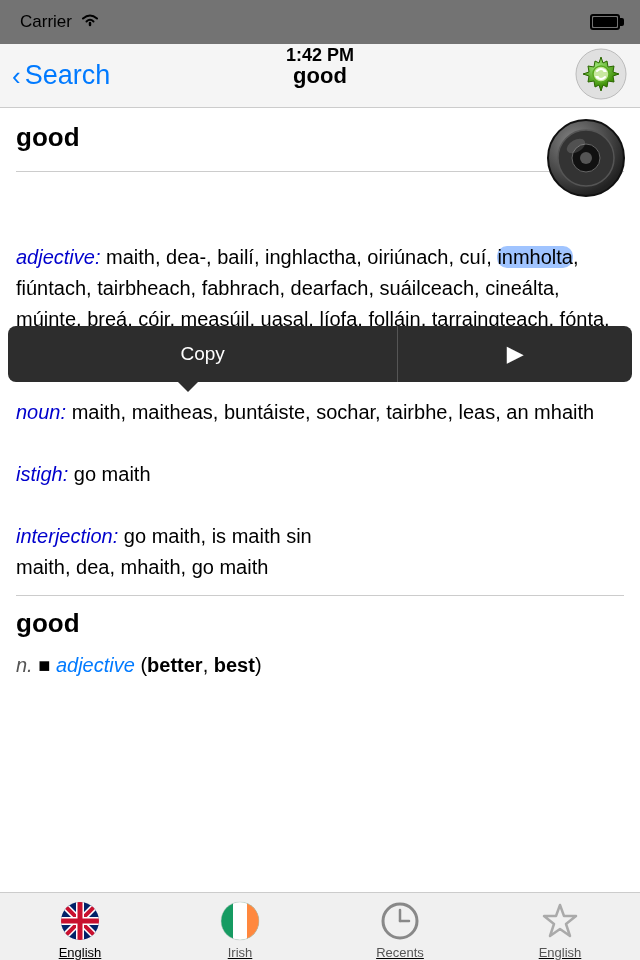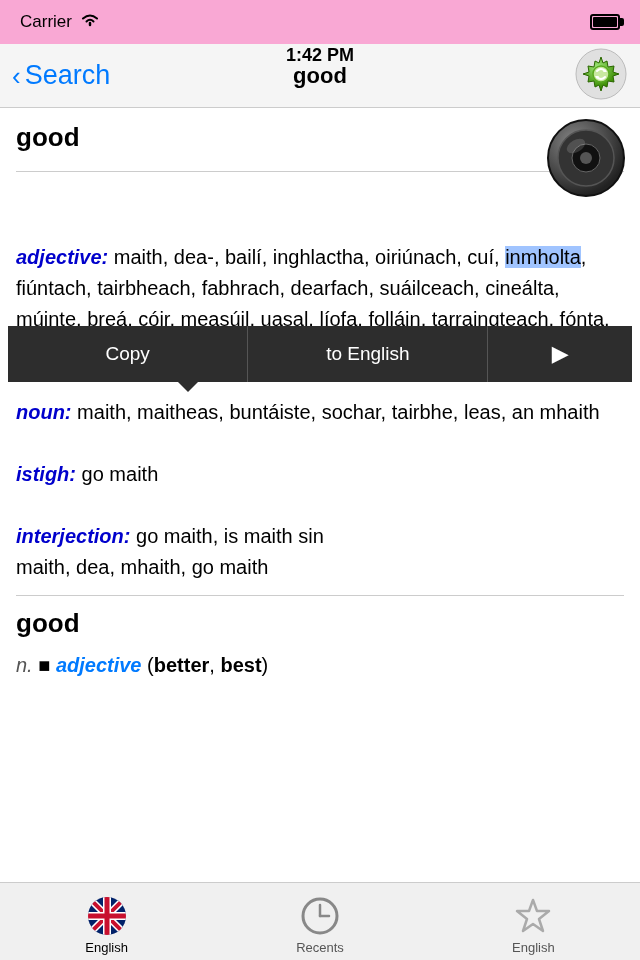--- a/index.html
+++ b/index.html
@@ -9,21 +9,21 @@
       height: 960px;
       font-family: -apple-system, 'Helvetica Neue', Arial, sans-serif;
       background: #fff;
       overflow: hidden;
       position: relative;
     }
 
     
     .status-bar {
       height: 44px;
-      background: #f9a8d4;
+      background: #737373;
       display: flex;
       align-items: center;
       justify-content: space-between;
       padding: 0 20px;
       font-size: 18px;
       font-weight: 600;
     }
     .status-carrier {
       display: flex;
       align-items: center;
@@ -133,21 +133,21 @@
     }
 
     
     .popup-menu {
       position: absolute;
       top: 218px;
       left: 8px;
       right: 8px;
       z-index: 100;
       background: #2d2d2d;
-      border-radius: 0;
+      border-radius: 8px;
       display: flex;
       align-items: stretch;
       height: 56px;
     }
     .popup-menu::after {
       content: '';
       position: absolute;
       top: 100%;
       left: 170px;
       border: 10px solid transparent;
@@ -175,39 +175,40 @@
     
     .entry-text {
       padding: 8px 16px 12px 16px;
       font-size: 20px;
       line-height: 1.55;
       color: #000;
     }
     .pos-label {
       color: #0000CC;
       font-style: italic;
-      font-weight: 700;
+      font-weight: 400;
     }
 
     .second-word-section {
       padding: 12px 16px 8px 16px;
     }
 
     
     .tab-bar {
       position: absolute;
       bottom: 0;
       left: 0;
       right: 0;
-      height: 78px;
+      height: 68px;
       background: #f0f0f0;
       border-top: 1px solid #ccc;
       display: flex;
       align-items: center;
       justify-content: space-around;
+      text-decoration: underline;
     }
     .tab-item {
       display: flex;
       flex-direction: column;
       align-items: center;
       gap: 4px;
       cursor: pointer;
       flex: 1;
       padding-top: 8px;
     }
@@ -221,21 +222,21 @@
     .tab-label {
       font-size: 13px;
       color: #555;
     }
     .tab-label.active {
       color: #000;
     }
 
     .highlight-word {
       background-color: #a0c4ff;
-      border-radius: 0;
+      border-radius: 10px;
     }
 
     .gear-icon-container {
       position: relative;
     }
 
     
   </style>
 </head>
 <body>
@@ -309,23 +310,20 @@
       </svg>
     </div>
   </div>
 
   <div class="divider"></div>
 
   <div class="popup-menu">
     <div class="popup-item">
       <span>Copy</span>
     </div>
-    <div class="popup-item">
-      <span>to English</span>
-    </div>
     <div class="popup-item play-btn">
       <span>▶</span>
     </div>
   </div>
 
   <div class="entry-text" style="padding-top:70px;">
     <span class="pos-label">adjective:</span>
     <span> maith, dea-, bailí, inghlactha, oiriúnach, cuí, <span class="highlight-word">inmholta</span>, fiúntach, tairbheach, fabhrach, dearfach, suáilceach, cineálta, múinte, breá, cóir, measúil, uasal, líofa, folláin, tarraingteach, fónta, ceart, fíor, dleathach, istigh, béasach</span>
     <br><br>
     <span class="pos-label">noun:</span>
@@ -338,21 +336,21 @@
     <span> go maith, is maith sin<br>maith, dea, mhaith, go maith</span>
   </div>
 
   <div class="divider"></div>
 
   <div class="second-word-section">
     <div class="word-heading">good</div>
     <div style="font-size:20px;line-height:1.6;color:#000;">
       <span style="color:#555;font-style:italic;">n.</span>
       <span> ■ </span>
-      <span style="color:#007AFF;font-style:italic;font-weight:bold;">adjective</span>
+      <span style="color:#007AFF;font-style:italic;">adjective</span>
       <span> (<strong>better</strong>, <strong>best</strong>)</span>
     </div>
   </div>
 
 </div>
 
 <div class="tab-bar">
 
   <div class="tab-item">
     <div class="tab-icon">
@@ -371,20 +369,34 @@
         <rect x="16" y="0" width="8" height="40" fill="#fff" clip-path="url(#circle-clip)"></rect>
         <rect x="0" y="16" width="40" height="8" fill="#fff" clip-path="url(#circle-clip)"></rect>
 
         <rect x="17.5" y="0" width="5" height="40" fill="#C8102E" clip-path="url(#circle-clip)"></rect>
         <rect x="0" y="17.5" width="40" height="5" fill="#C8102E" clip-path="url(#circle-clip)"></rect>
       </svg>
     </div>
     <span class="tab-label active">English</span>
   </div>
 
+  <div class="tab-item">
+    <div class="tab-icon">
+      <svg width="40" height="40" viewBox="0 0 40 40">
+        <clipPath id="circle-clip2">
+          <circle cx="20" cy="20" r="19"></circle>
+        </clipPath>
+        <rect x="0" y="0" width="40" height="40" fill="#169B62" clip-path="url(#circle-clip2)"></rect>
+        <rect x="13" y="0" width="14" height="40" fill="#fff" clip-path="url(#circle-clip2)"></rect>
+        <rect x="27" y="0" width="13" height="40" fill="#FF883E" clip-path="url(#circle-clip2)"></rect>
+        <circle cx="20" cy="20" r="19" fill="none" stroke="#ccc" stroke-width="0.5"></circle>
+      </svg>
+    </div>
+    <span class="tab-label">Irish</span>
+  </div>
 
   <div class="tab-item">
     <div class="tab-icon">
       <svg width="38" height="38" viewBox="0 0 38 38">
         <circle cx="19" cy="19" r="17" fill="none" stroke="#888" stroke-width="3"></circle>
         <line x1="19" y1="19" x2="19" y2="8" stroke="#888" stroke-width="2.5" stroke-linecap="round"></line>
         <line x1="19" y1="19" x2="28" y2="19" stroke="#888" stroke-width="2.5" stroke-linecap="round"></line>
       </svg>
     </div>
     <span class="tab-label">Recents</span>

